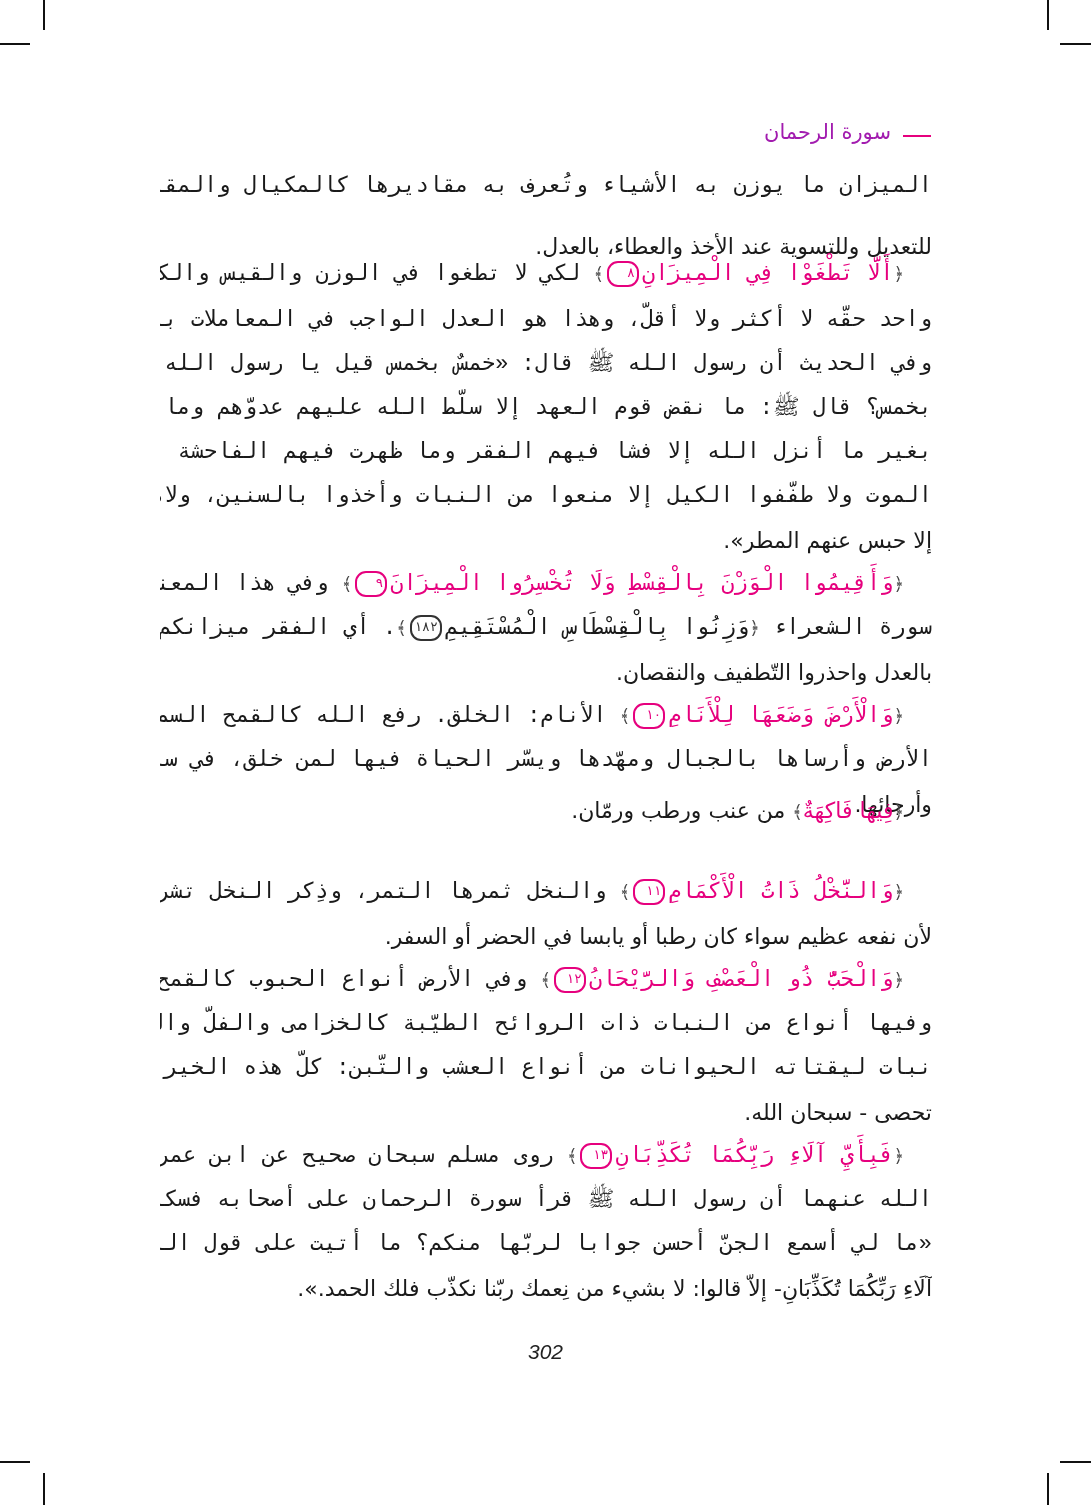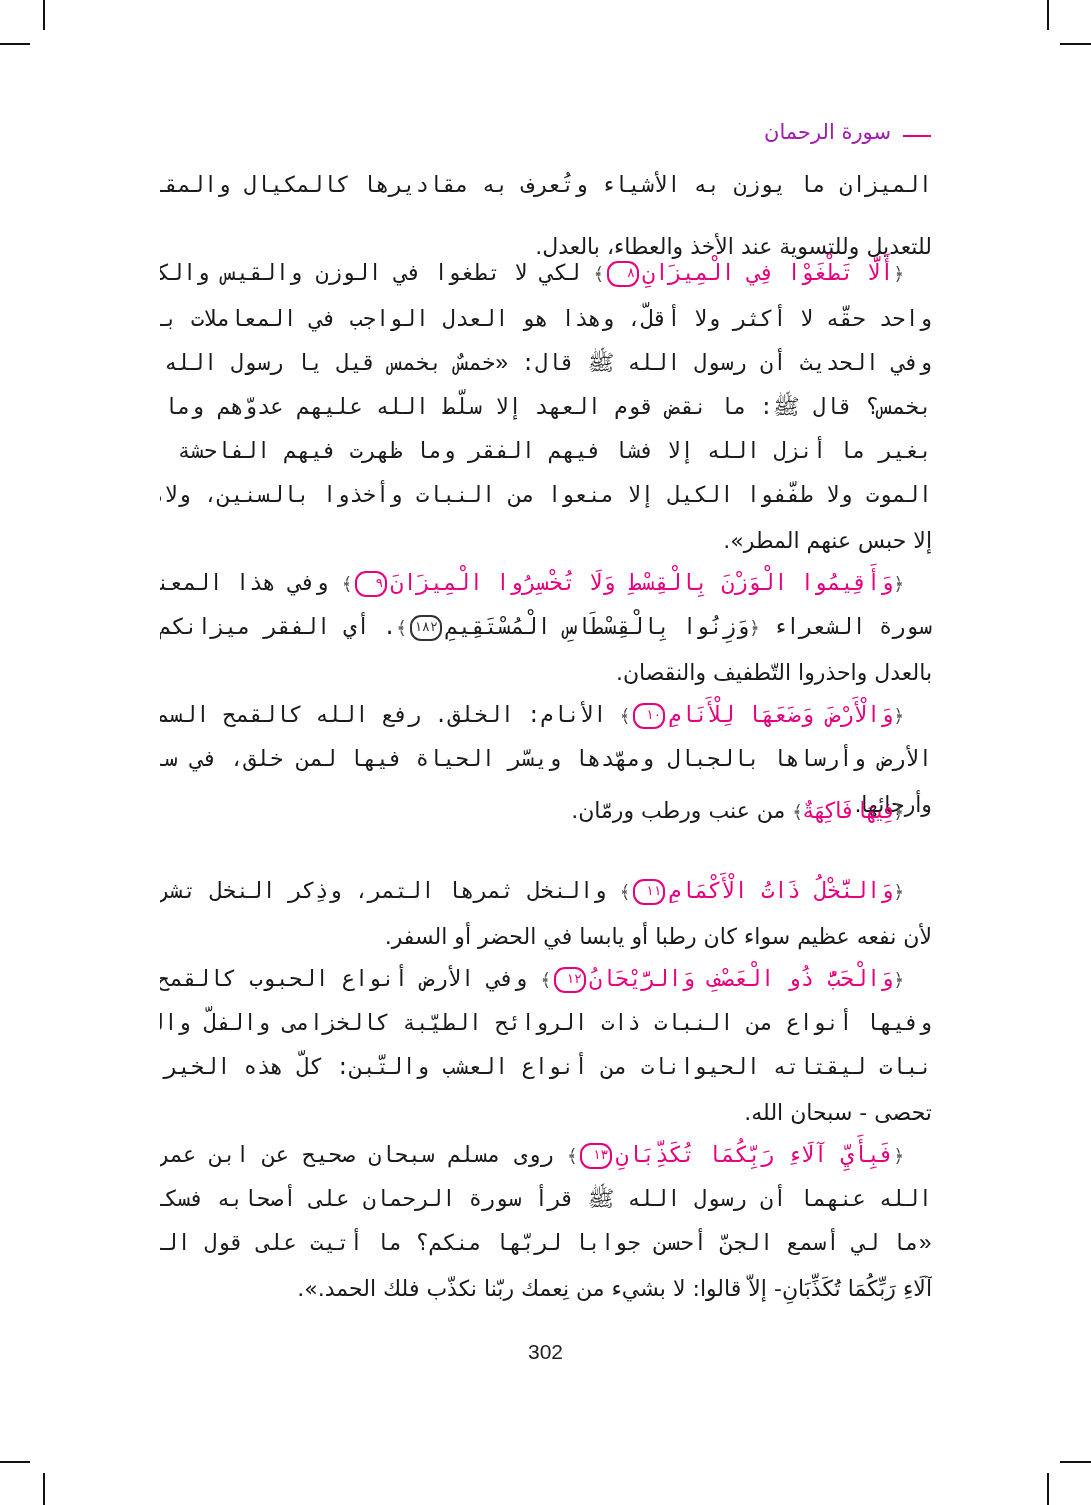--- a/index.html
+++ b/index.html
@@ -15,21 +15,21 @@
           font-size:22px; line-height:46px; white-space:nowrap; overflow:hidden; }
   .line.just { text-align:justify; text-align-last:justify;font-family:Liberation Mono, monospace; }
   .line.indent { padding-right:28px; }
   .verse { color:#e6007e; font-size:22px; }
   .bracket { color:#444; font-size:18px; }
   .vnum { display:inline-block; min-width:24px; height:22px; line-height:22px;
           border:2px solid #e6007e; border-radius:11px; font-size:13px;
           text-align:center; color:#e6007e; margin:0 3px; vertical-align:middle; padding:0 2px; }
   .vnum.dark { border-color:#333; color:#333; }
   .pagenum { position:absolute; top:1340px; left:0; width:1091px; text-align:center;
-             font-family:"Liberation Sans", sans-serif; font-size:21px; color:#222; }
+             font-family:"Liberation Sans", sans-serif; font-size:21px; color:#222;font-style:italic; }
 </style>
 </head>
 <body>
 
 <div class="crop" style="left:43px;top:0;width:2px;height:30px;"></div>
 <div class="crop" style="left:0;top:43px;width:30px;height:2px;"></div>
 <div class="crop" style="left:1047px;top:0;width:2px;height:30px;"></div>
 <div class="crop" style="left:1060px;top:43px;width:31px;height:2px;"></div>
 <div class="crop" style="left:0;top:1461px;width:30px;height:2px;"></div>
 <div class="crop" style="left:43px;top:1473px;width:2px;height:32px;"></div>

